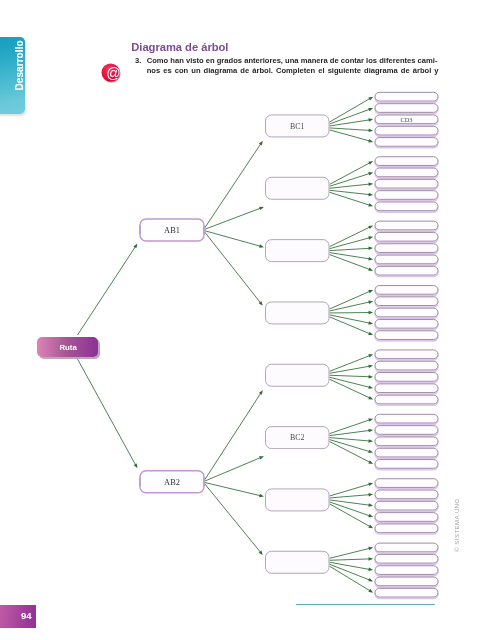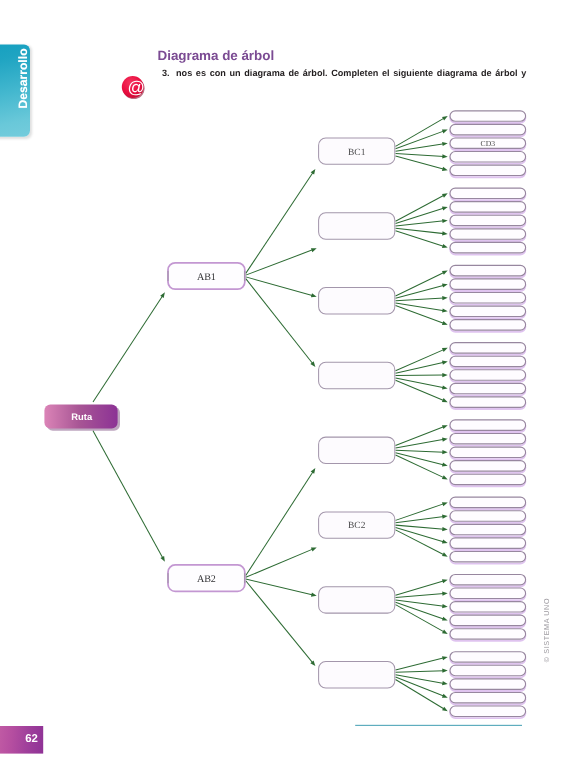--- a/index.html
+++ b/index.html
@@ -99,20 +99,21 @@
         <stop offset="100%" stop-color="#c00d35"></stop>
       </radialGradient>
     </defs>
     <ellipse cx="11.5" cy="11.6" rx="9.0" ry="9.0" fill="#8d1030" opacity="0.6"></ellipse>
     <ellipse cx="10.6" cy="10.5" rx="9.1" ry="9.1" fill="url(#atg)"></ellipse>
     <text x="13.5" y="15.9" text-anchor="middle" font-family="'Liberation Sans', sans-serif" font-size="14.2" fill="#ffffff">@</text>
   </svg>
 
   <div class="instr">
     <span class="num">3.</span>
+    <div>Como han visto en grados anteriores, una manera de contar los diferentes cami-</div>
     <div class="l2">nos es con un diagrama de árbol. Completen el siguiente diagrama de árbol y</div>
   </div>
 
   <svg id="diagram" viewBox="0 0 486 640">
       <defs>
         <linearGradient id="rootgrad" x1="0%" y1="0%" x2="100%" y2="0%">
           <stop offset="0%" stop-color="#db84b7"></stop>
           <stop offset="47%" stop-color="#a85695"></stop>
           <stop offset="100%" stop-color="#8c3295"></stop>
         </linearGradient>
@@ -522,15 +523,15 @@
         <g>
           <rect x="39" y="339" width="61" height="20" rx="5" ry="5" fill="#5c2060" opacity="0.4"></rect>
           <rect x="37" y="337" width="61" height="20" rx="5" ry="5" fill="url(#rootgrad)"></rect>
           <text x="68.1" y="349.9" text-anchor="middle" font-family="&quot;Liberation Sans&quot;, sans-serif" font-size="7.8" font-weight="bold" fill="#ffffff">Ruta</text>
         </g>
       </g>
     </svg>
 
   <div class="q-rule"></div>
 
-  <div class="folio">62</div>
+  <div class="folio">94</div>
   <div class="copyright">© SISTEMA UNO</div>
 </div>
 
 </body></html>

